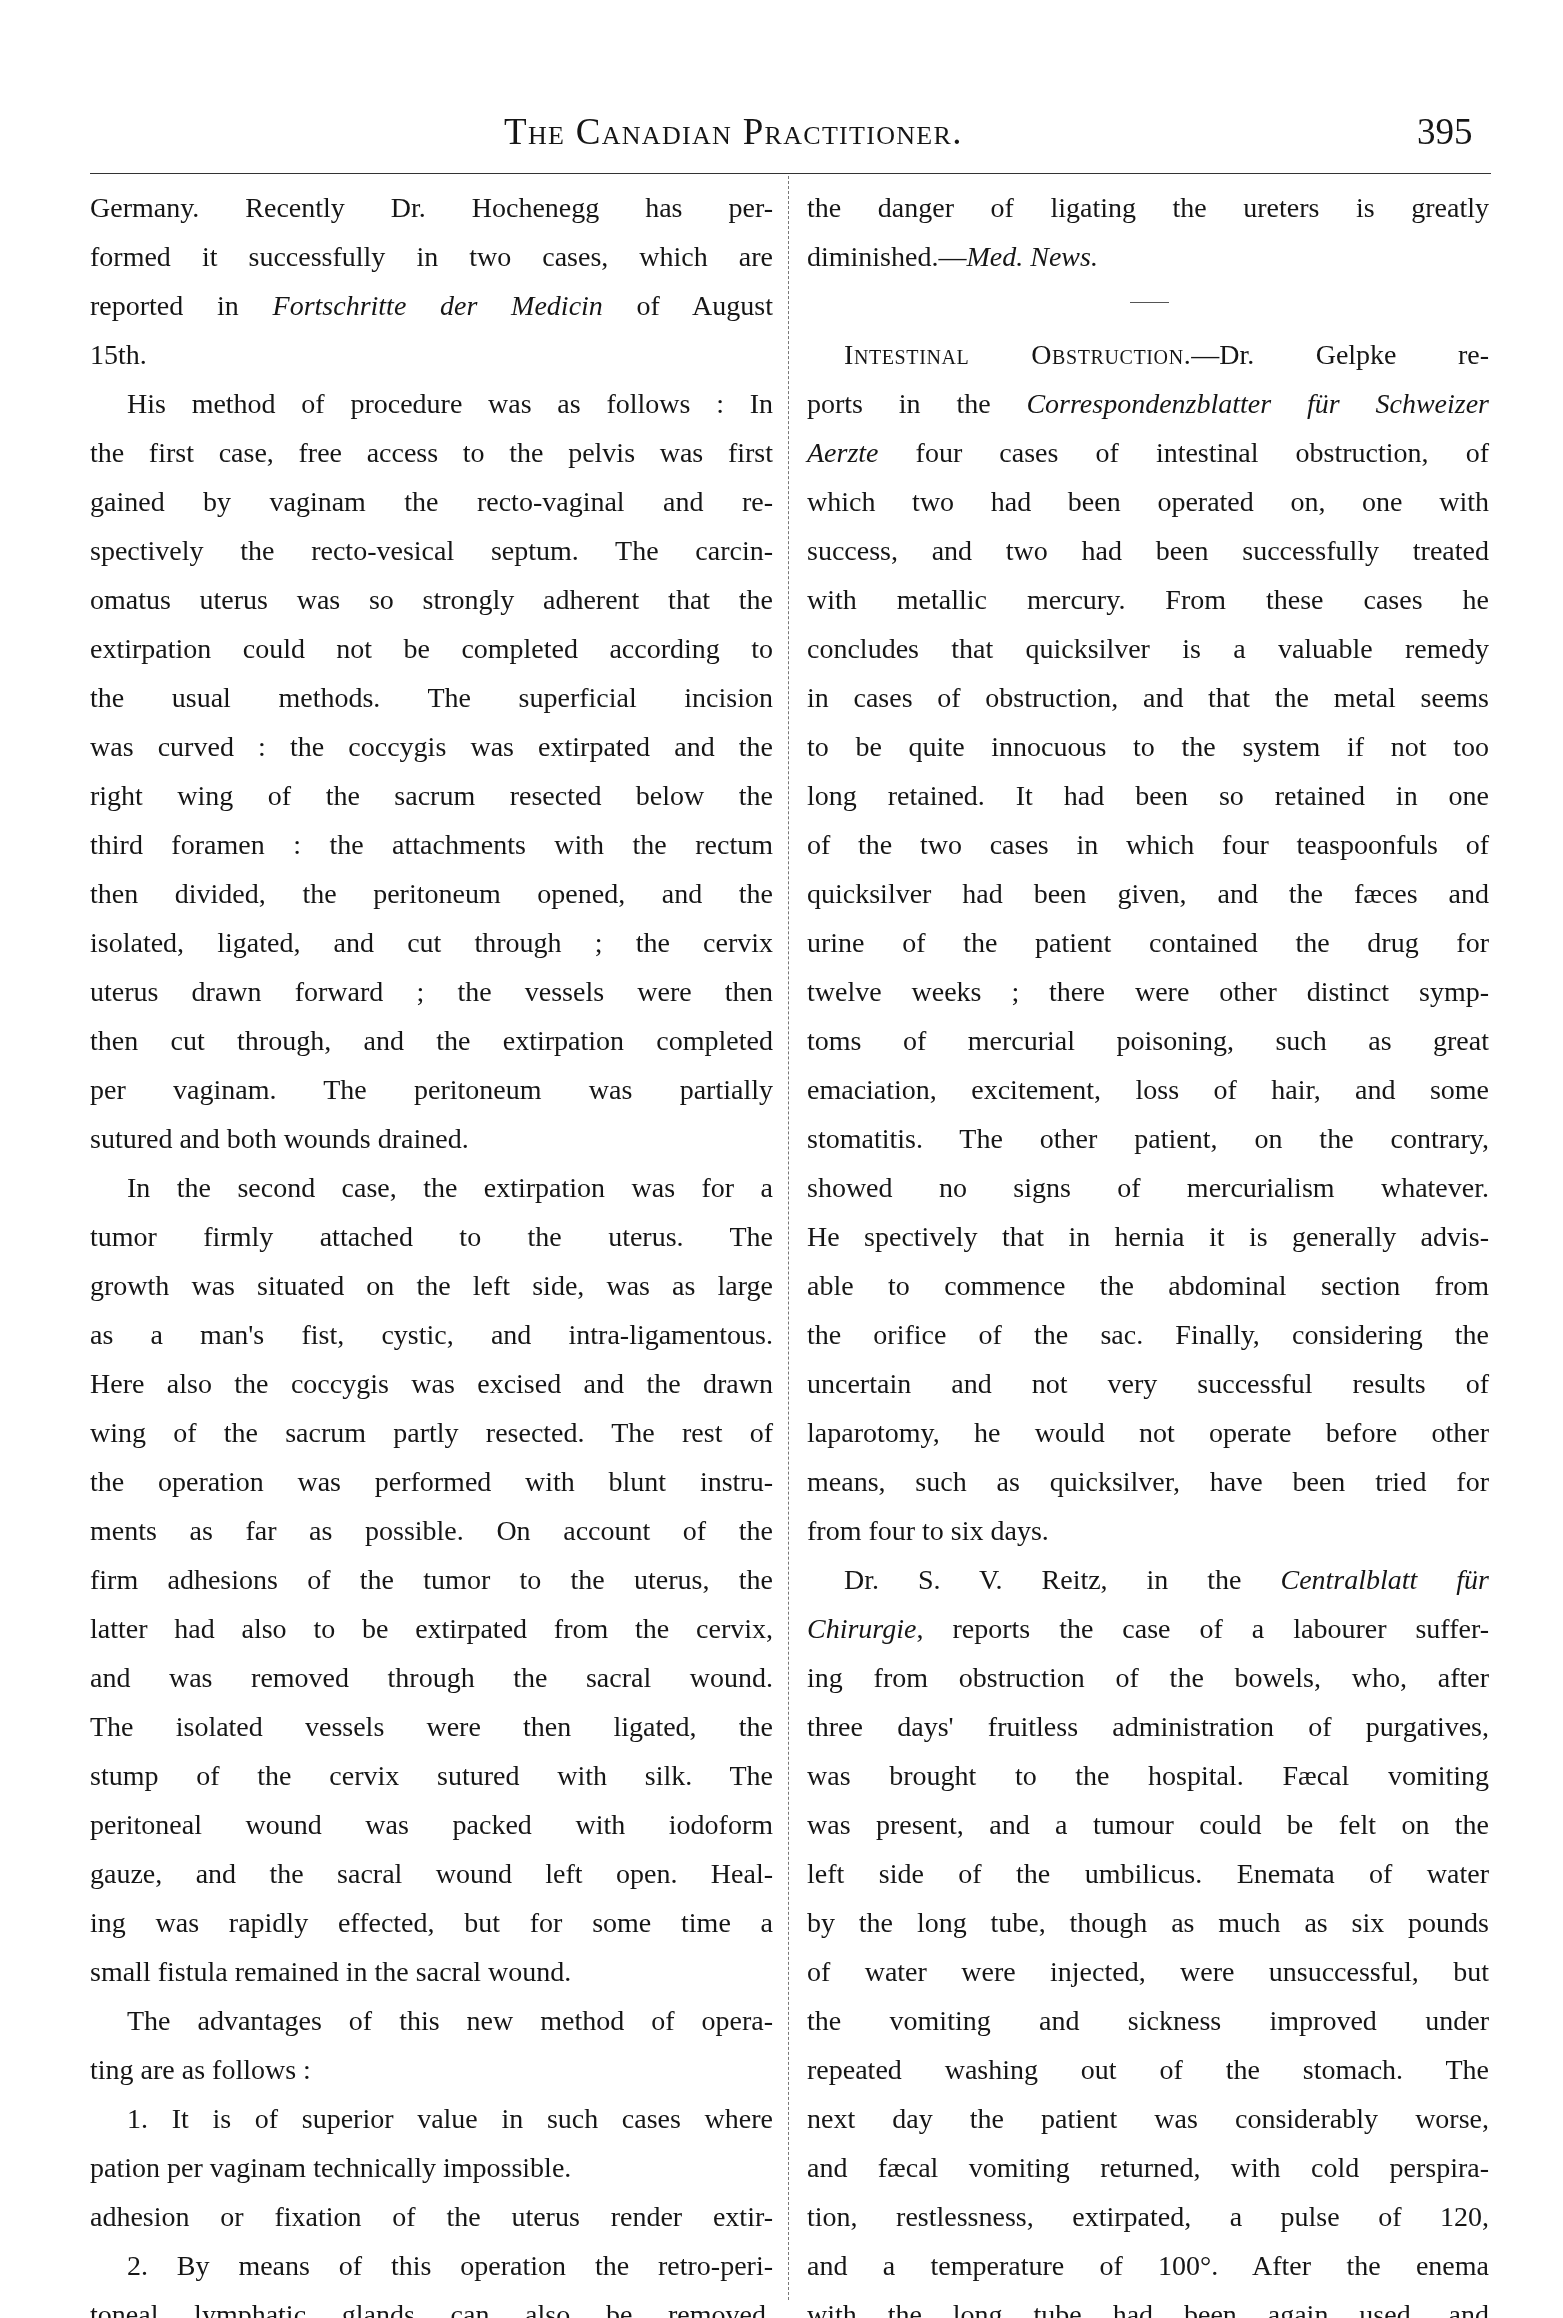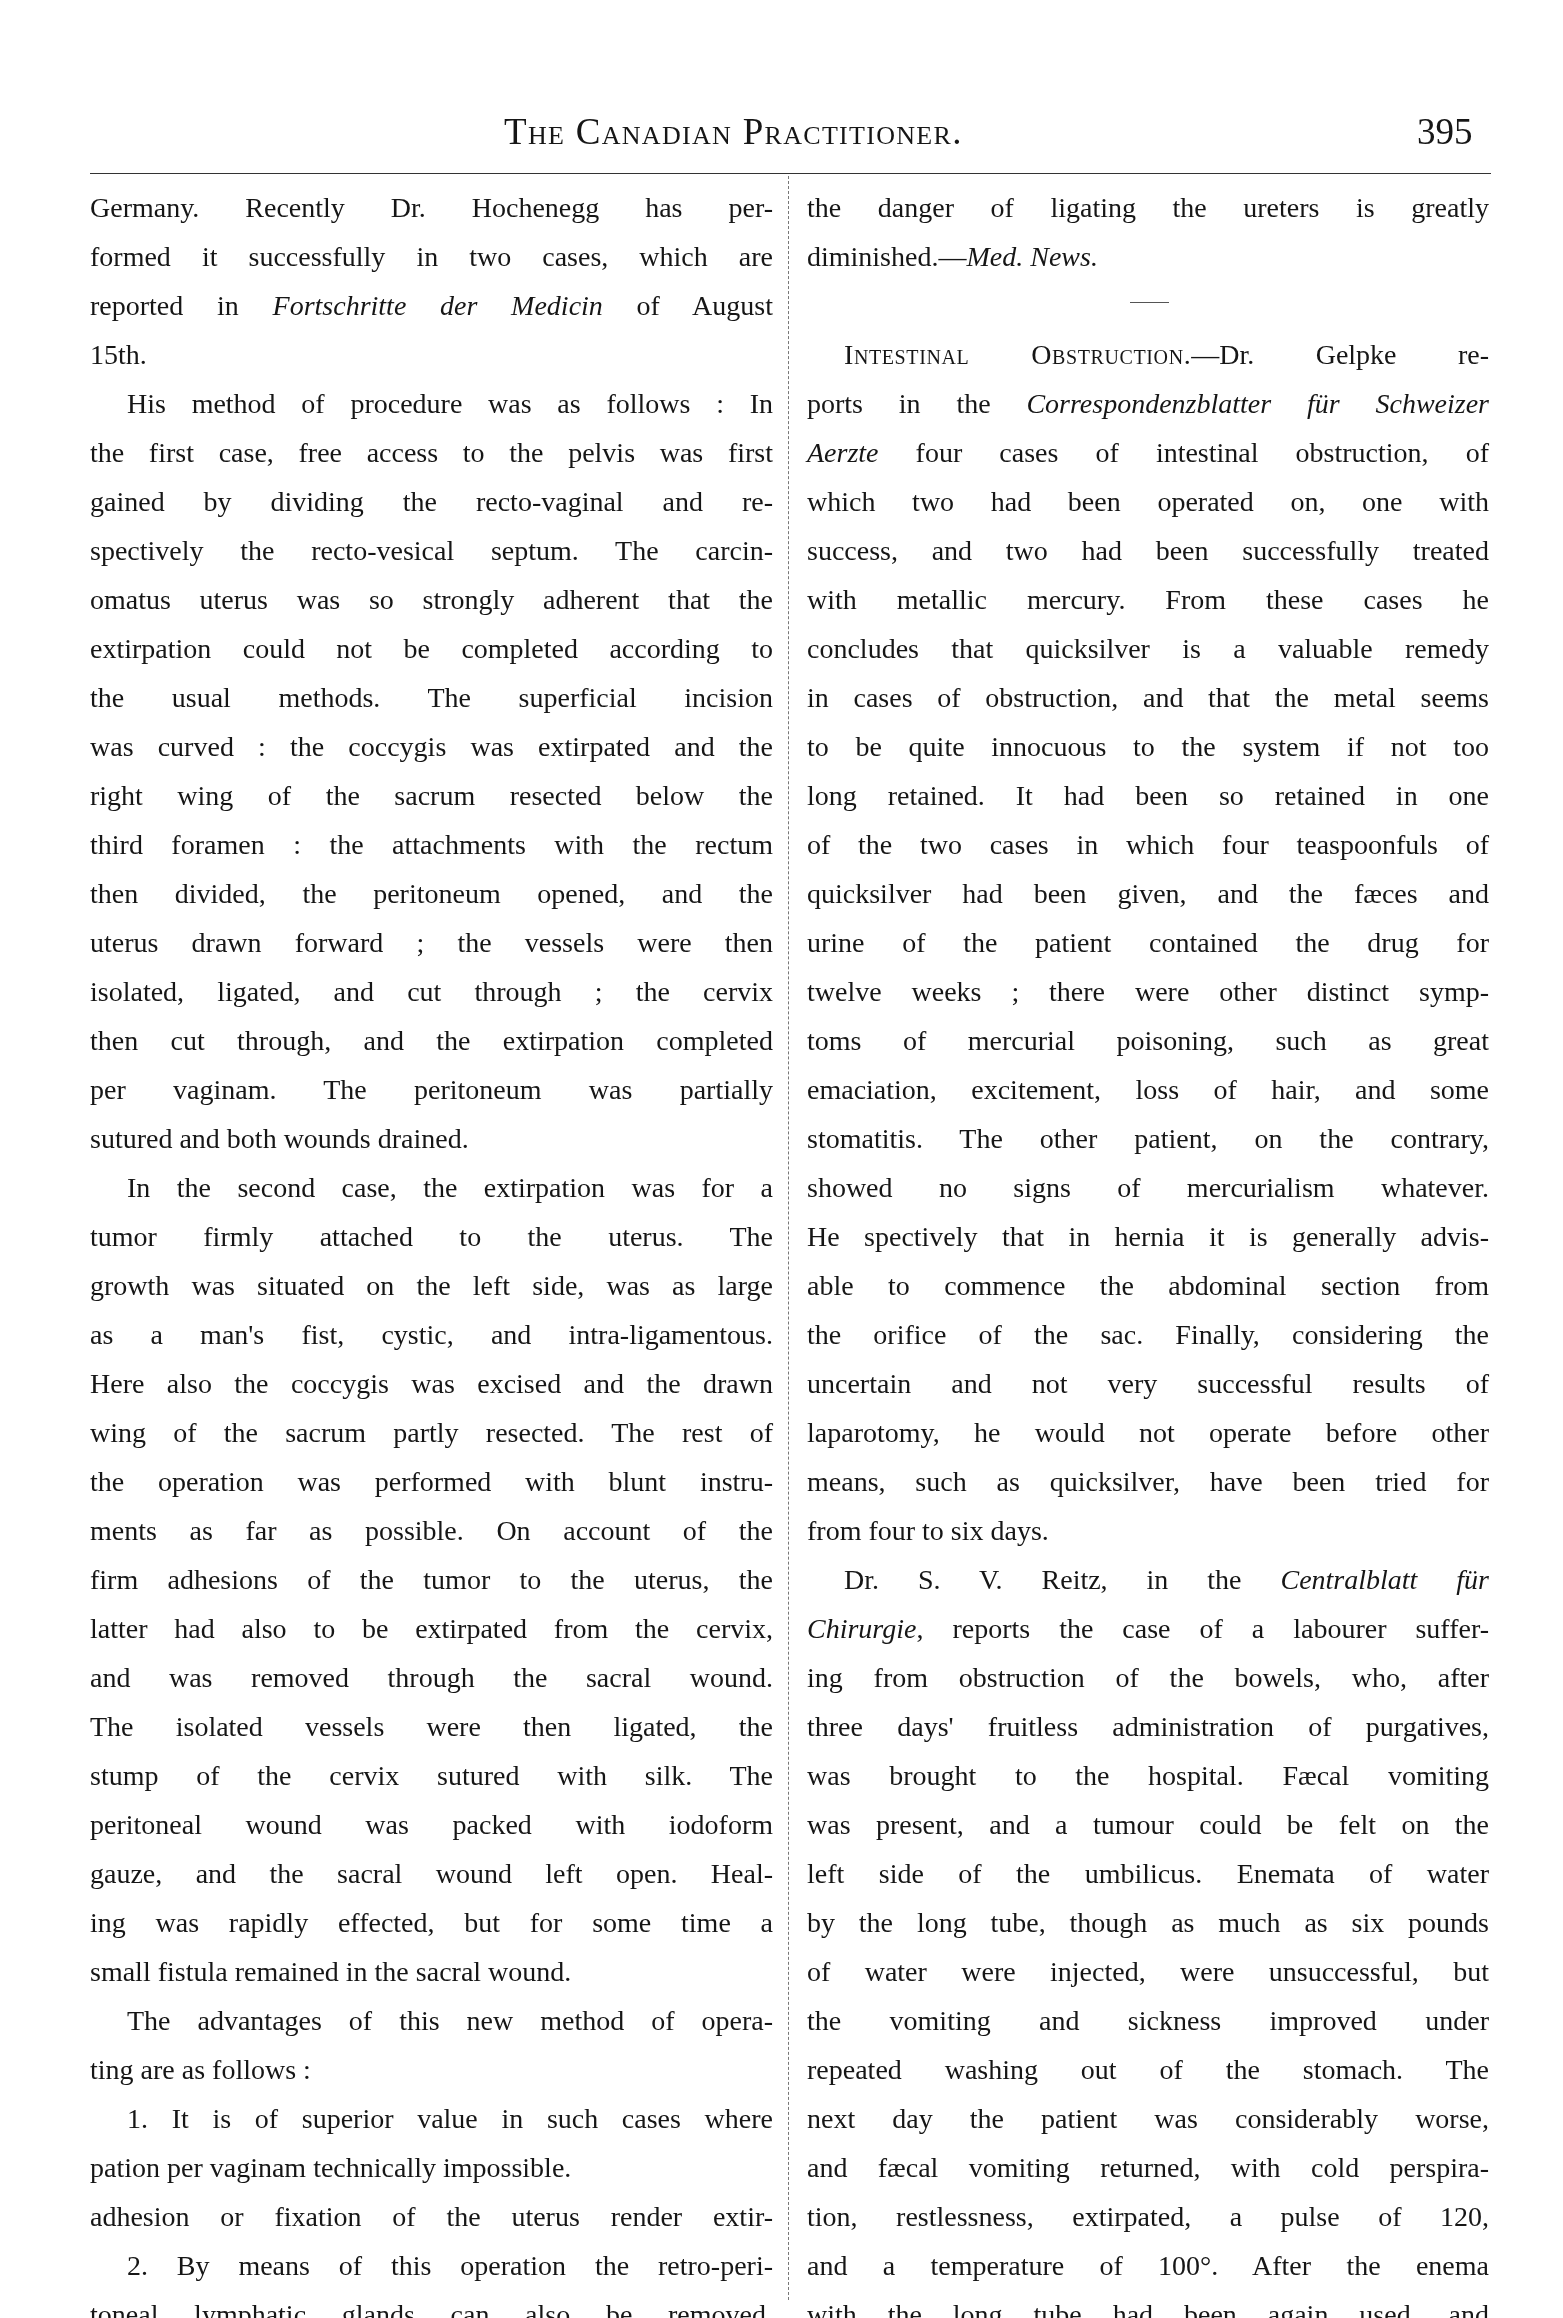--- a/index.html
+++ b/index.html
@@ -36,31 +36,31 @@
 <div class="header-rule"></div>
 <div class="column-rule"></div>
 
 <div class="column col-left">
   <span class="line">Germany.  Recently Dr. Hochenegg has per-</span>
   <span class="line">formed it successfully in two cases, which are</span>
   <span class="line"><span>reported in </span><i>Fortschritte der Medicin</i><span> of August</span></span>
   <span class="line last">15th.</span>
   <span class="line ind">His method of procedure was as follows : In</span>
   <span class="line">the first case, free access to the pelvis was first</span>
-  <span class="line">gained by dividing the recto-vaginal and re-</span>
+  <span class="line">gained by vaginam the recto-vaginal and re-</span>
   <span class="line">spectively the recto-vesical septum.  The carcin-</span>
   <span class="line">omatus uterus was so strongly adherent that the</span>
   <span class="line">extirpation could not be completed according to</span>
   <span class="line">the usual methods.  The superficial incision</span>
   <span class="line">was curved : the coccygis was extirpated and the</span>
   <span class="line">right wing of the sacrum resected below the</span>
   <span class="line">third foramen : the attachments with the rectum</span>
   <span class="line">then divided, the peritoneum opened, and the</span>
+  <span class="line">isolated, ligated, and cut through ; the cervix</span>
   <span class="line">uterus drawn forward ; the vessels were then</span>
-  <span class="line">isolated, ligated, and cut through ; the cervix</span>
   <span class="line">then cut through, and the extirpation completed</span>
   <span class="line">per vaginam.  The peritoneum was partially</span>
   <span class="line last">sutured and both wounds drained.</span>
   <span class="line ind">In the second case, the extirpation was for a</span>
   <span class="line">tumor firmly attached to the uterus.  The</span>
   <span class="line">growth was situated on the left side, was as large</span>
   <span class="line">as a man's fist, cystic, and intra-ligamentous.</span>
   <span class="line">Here also the coccygis was excised and the drawn</span>
   <span class="line">wing of the sacrum partly resected.  The rest of</span>
   <span class="line">the operation was performed with blunt instru-</span>

